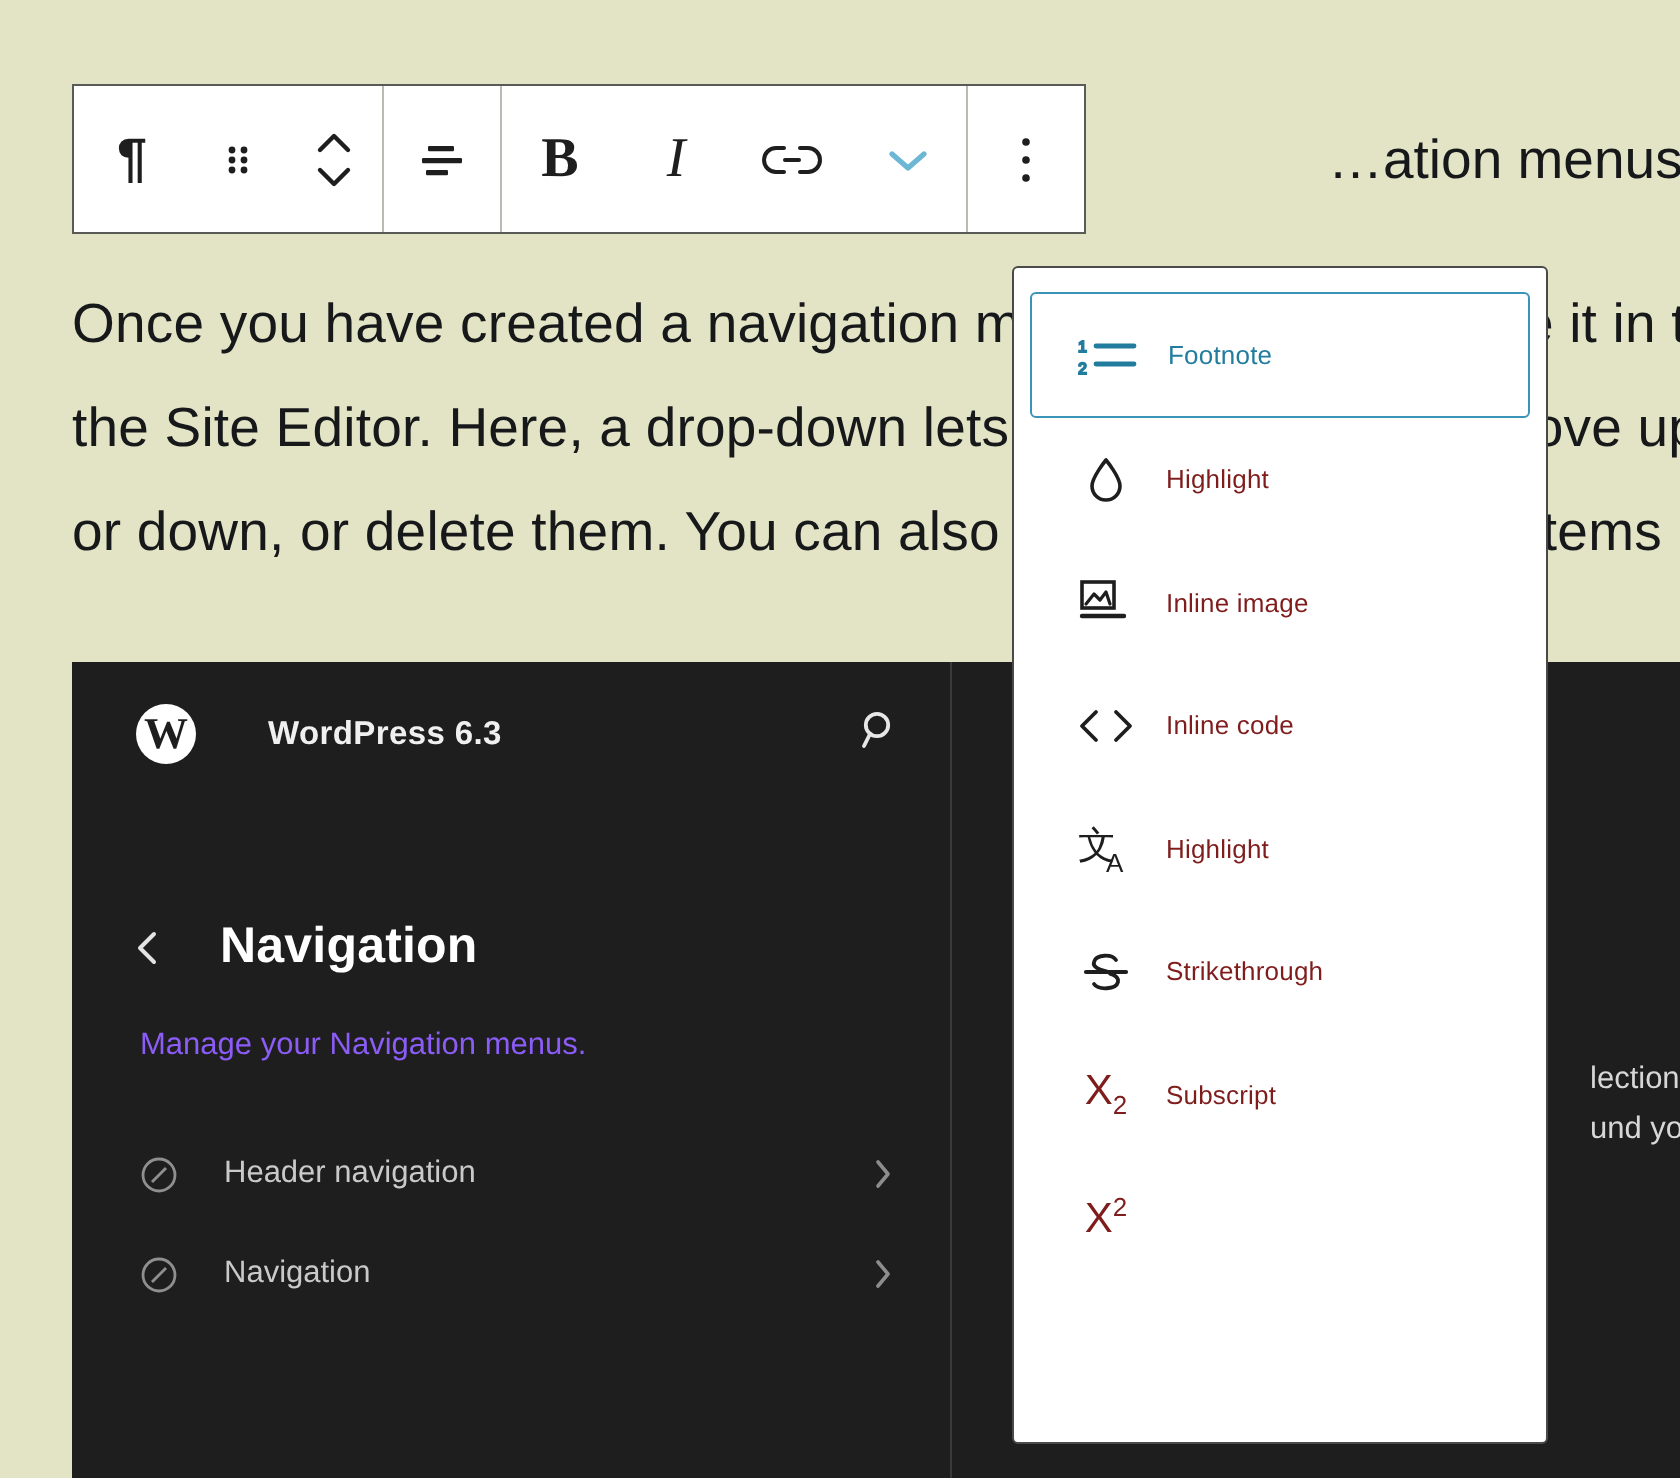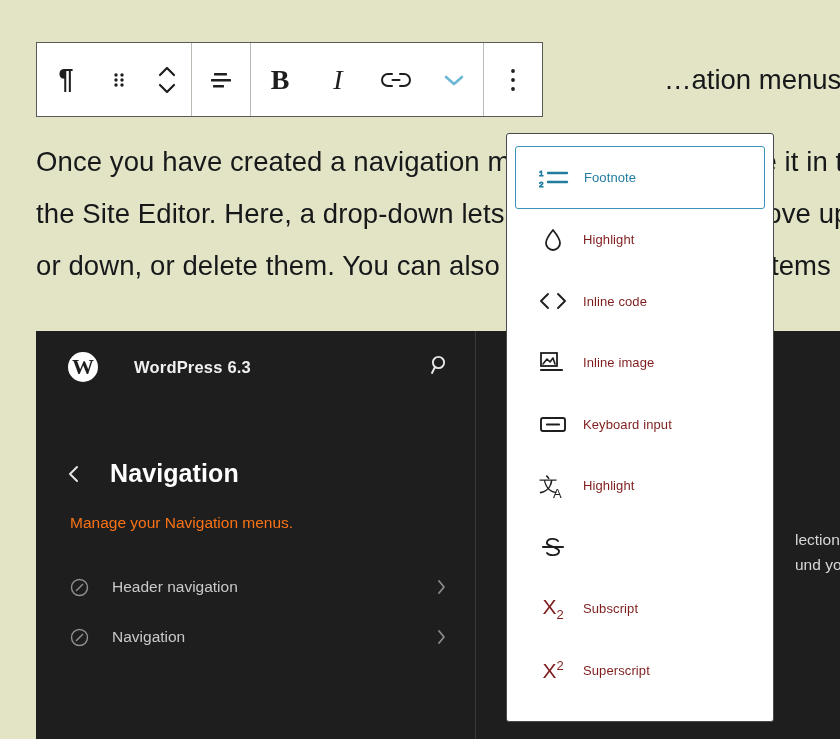--- a/index.html
+++ b/index.html
@@ -109,21 +109,21 @@
   .wp-back { color: #e4e4e4; width: 26px; display:flex; align-items:center; }
   .wp-h1 {
     margin-left: 18px;
     color: #ffffff;
     font-size: 25px;
     font-weight: 700;
     letter-spacing: .1px;
   }
   .wp-sub {
     padding: 26px 0 0 34px;
-    color: #f97316;
+    color: #8b5cf6;
     font-size: 15.5px;
   }
   .wp-list { margin-top: 46px; }
   .wp-item {
     display: flex; align-items: flex-start;
     height: 50px;
     padding: 0 28px 0 34px;
     cursor: pointer;
   }
   .wp-item-ico { color: #8f8f8f; flex: 0 0 20px; display: flex; }
@@ -379,77 +379,68 @@
       <span class="mi-icon">
         <svg width="24" height="26" viewBox="0 0 24 26" fill="none" stroke="#1e1e1e" stroke-width="1.8" stroke-linejoin="round">
           <path d="M12 3 C12 3 5 11.5 5 16 a7 7 0 0 0 14 0 C19 11.5 12 3 12 3 Z"></path>
         </svg>
       </span>
       <span class="mi-label">Highlight</span>
     </div>
 
     <div class="menu-item">
       <span class="mi-icon">
-        <svg width="30" height="24" viewBox="0 0 30 24" fill="none" stroke="#1e1e1e" stroke-width="1.9" stroke-linecap="round" stroke-linejoin="round">
-          <polyline points="10,5 3,12 10,19"></polyline>
-          <polyline points="20,5 27,12 20,19"></polyline>
-        </svg>
-      </span>
-      <span class="mi-label">Inline code</span>
-    </div>
-
-    <div class="menu-item">
-      <span class="mi-icon">
         <svg width="30" height="26" viewBox="0 0 30 26" fill="none" stroke="#1e1e1e">
           <rect x="3" y="3" width="16" height="13" stroke-width="1.8"></rect>
           <polyline points="5,14 9,9 12,12 15,8 17,14" stroke-width="1.6" stroke-linejoin="round" stroke-linecap="round"></polyline>
           <line x1="3" y1="20" x2="24" y2="20" stroke-width="2.2" stroke-linecap="round"></line>
         </svg>
       </span>
       <span class="mi-label">Inline image</span>
     </div>
 
     <div class="menu-item">
       <span class="mi-icon">
-        <svg width="30" height="22" viewBox="0 0 30 22" fill="none" stroke="#1e1e1e">
-          <rect x="3" y="5" width="24" height="13" rx="2" stroke-width="1.9"></rect>
-          <line x1="9" y1="11.5" x2="21" y2="11.5" stroke-width="2.2" stroke-linecap="round"></line>
-        </svg>
-      </span>
-      <span class="mi-label">Keyboard input</span>
-    </div>
+        <svg width="30" height="24" viewBox="0 0 30 24" fill="none" stroke="#1e1e1e" stroke-width="1.9" stroke-linecap="round" stroke-linejoin="round">
+          <polyline points="10,5 3,12 10,19"></polyline>
+          <polyline points="20,5 27,12 20,19"></polyline>
+        </svg>
+      </span>
+      <span class="mi-label">Inline code</span>
+    </div>
+
 
     <div class="menu-item">
       <span class="mi-icon">
         <svg width="30" height="28" viewBox="0 0 30 28">
           <text x="1" y="19" font-size="19" fill="#1e1e1e" font-family="DejaVu Sans, sans-serif">文</text>
           <text x="15" y="26" font-size="13" fill="#1e1e1e" font-family="Liberation Sans, sans-serif">A</text>
         </svg>
       </span>
       <span class="mi-label">Highlight</span>
     </div>
 
     <div class="menu-item">
       <span class="mi-icon">
         <svg width="26" height="26" viewBox="0 0 26 26" fill="none" stroke="#1e1e1e" stroke-width="1.9" stroke-linecap="round">
           <path d="M18 7 C16 4 8 4 7 8 c-1 3 4 4 7 5"></path>
           <path d="M7 19 c2 3 11 3 12 -1 c0.6 -2.2 -1.6 -3.4 -4 -4.2"></path>
           <line x1="3" y1="13" x2="23" y2="13" stroke-width="2.1"></line>
         </svg>
       </span>
+      <span class="mi-label">Strikethrough</span>
     </div>
 
     <div class="menu-item">
       <span class="mi-icon">
         <span class="glyph">X<sub>2</sub></span>
       </span>
       <span class="mi-label">Subscript</span>
     </div>
 
     <div class="menu-item">
       <span class="mi-icon">
         <span class="glyph">X<sup>2</sup></span>
       </span>
-      <span class="mi-label">Superscript</span>
     </div>
   </div>
 
 </div>
 
 </body></html>

